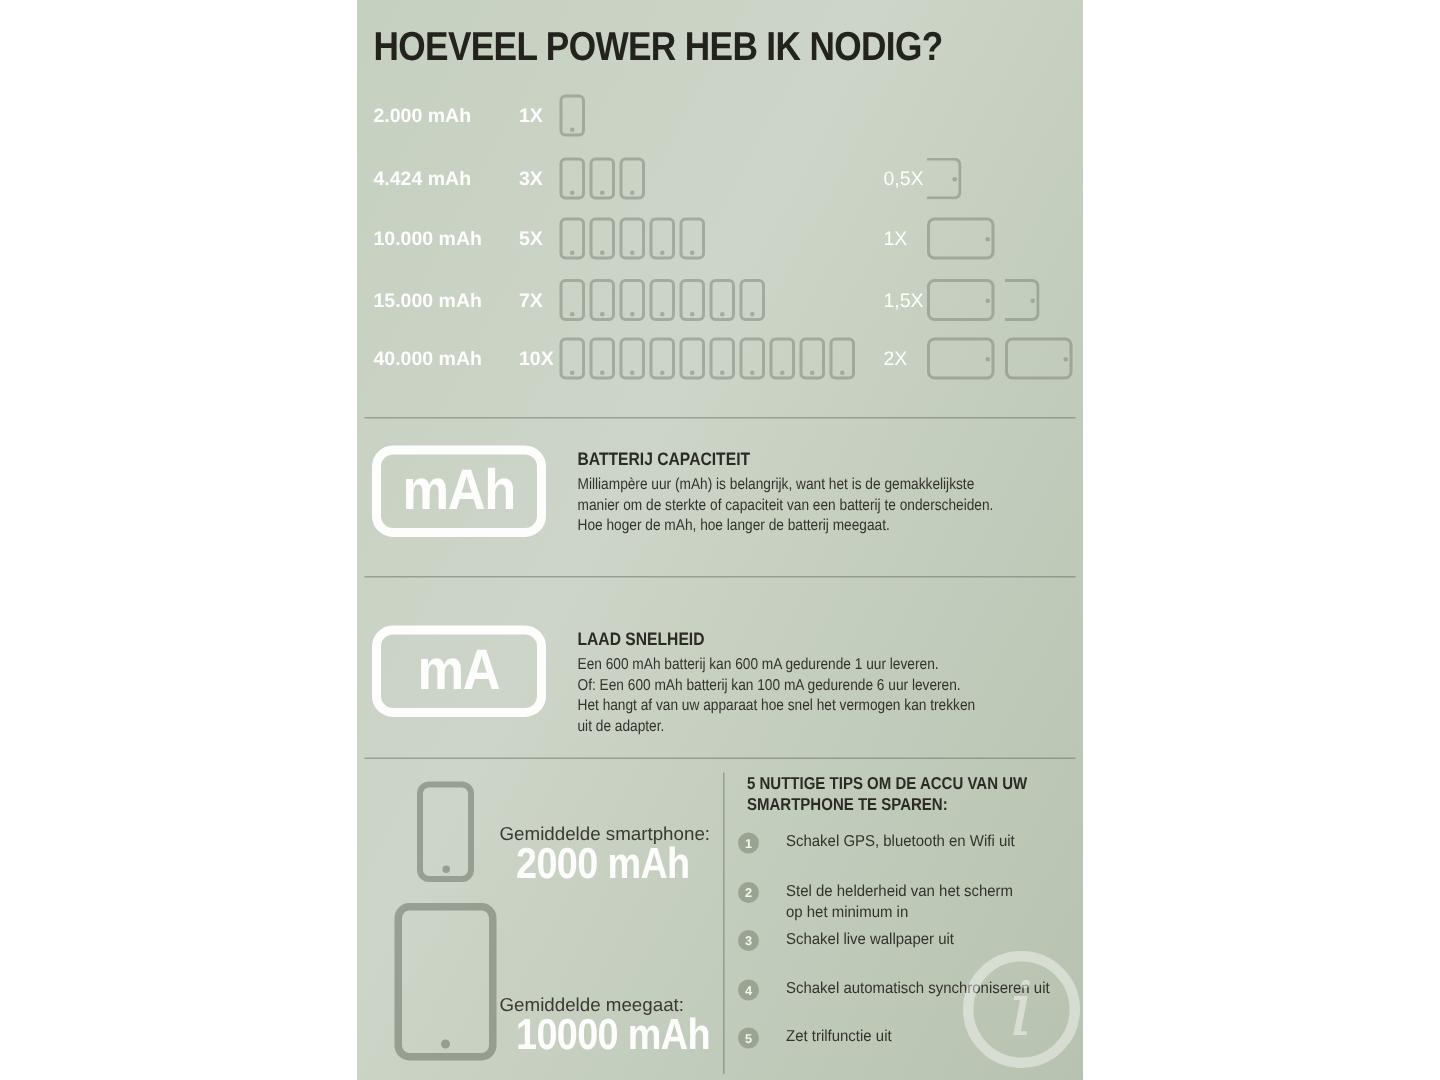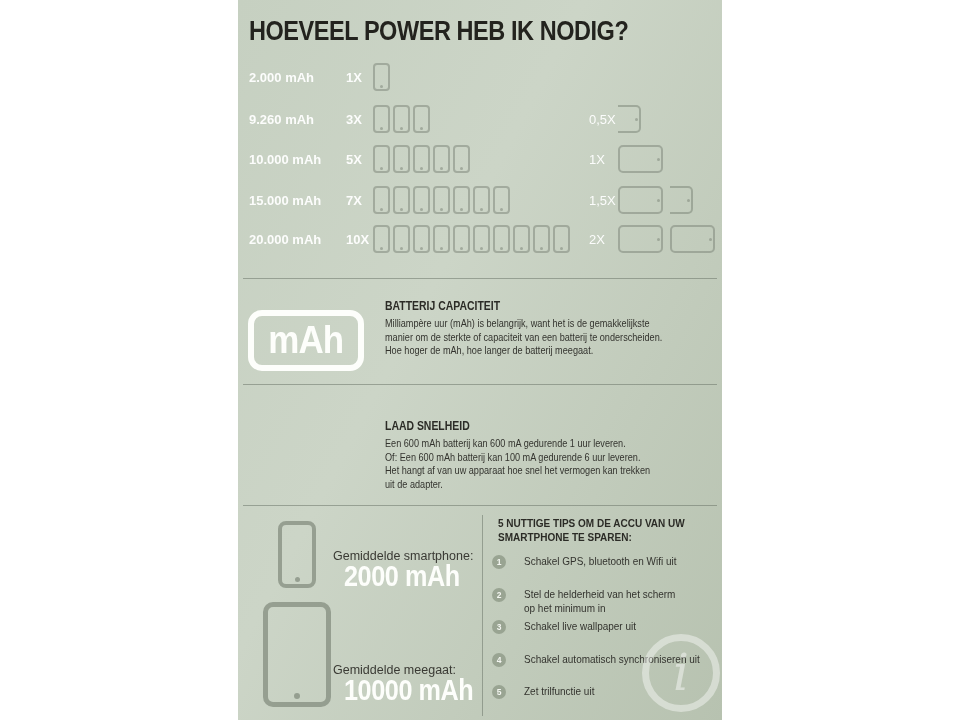--- a/index.html
+++ b/index.html
@@ -34,21 +34,21 @@
   .r1{top:62px}.r2{top:104px}.r3{top:144px}.r4{top:185px}.r5{top:224px}
   
   .hr{position:absolute;left:5px;right:5px;height:1px;background:rgba(100,110,97,.5);}
   .hr1{top:278px}.hr2{top:384px}.hr3{top:505px}
   .vr{position:absolute;left:244px;top:515px;bottom:4px;width:1px;background:rgba(100,110,97,.5);}
   
   .badge{position:absolute;left:10px;width:116px;height:61px;border:6px solid #fdfefb;border-radius:14px;
     box-sizing:border-box;color:#fdfefb;display:flex;align-items:center;justify-content:center;
     font-size:38px;font-weight:bold;letter-spacing:-1px;}
   .badge span{transform:scaleX(.92);}
-  .b1{top:310px}.b2{top:417px}
+  .b1{top:297px}.b2{top:417px}
   .sect-h{position:absolute;left:147px;font-size:12px;font-weight:bold;color:#2b2b26;white-space:nowrap;}
   .sh1{top:299px}.sh2{top:419px}
   .sect-b{position:absolute;left:147px;font-size:10.5px;line-height:13.5px;color:#33332e;white-space:pre;}
   .sb1{top:317px}.sb2{top:437px}
   
   .bigphone{position:absolute;left:40px;top:521px;width:38px;height:67px;border:4px solid rgba(121,130,117,.65);
     border-radius:8px;box-sizing:border-box;}
   .bigphone::after{content:'';position:absolute;bottom:2px;left:50%;margin-left:-2.5px;width:5px;height:5px;
     border-radius:50%;background:rgba(121,130,117,.65);}
   .bigtablet{position:absolute;left:25px;top:602px;width:68px;height:105px;border:5px solid rgba(121,130,117,.65);
@@ -84,21 +84,21 @@
   <div class="crow r1">
     <span class="cap">2.000 mAh</span>
     <span class="mult">1X</span>
     <span class="phones">
         <span class="phone"></span>
       </span>
     <span class="rmult"></span>
     <span class="tablets"></span>
   </div>
   <div class="crow r2">
-    <span class="cap">9.260 mAh</span>
+    <span class="cap">4.424 mAh</span>
     <span class="mult">3X</span>
     <span class="phones">
         <span class="phone"></span>
         <span class="phone"></span>
         <span class="phone"></span>
       </span>
     <span class="rmult">0,5X</span>
     <span class="tablets">
         <span class="half-tablet"></span>
       </span>
@@ -130,21 +130,21 @@
         <span class="phone"></span>
         <span class="phone"></span>
       </span>
     <span class="rmult">1,5X</span>
     <span class="tablets">
         <span class="tablet"></span>
         <span class="half-tablet"></span>
       </span>
   </div>
   <div class="crow r5">
-    <span class="cap">20.000 mAh</span>
+    <span class="cap">40.000 mAh</span>
     <span class="mult">10X</span>
     <span class="phones">
         <span class="phone"></span>
         <span class="phone"></span>
         <span class="phone"></span>
         <span class="phone"></span>
         <span class="phone"></span>
         <span class="phone"></span>
         <span class="phone"></span>
         <span class="phone"></span>
@@ -163,20 +163,23 @@
   <div class="badge b1">
       <span>mAh</span>
     </div>
   <div class="sect-h sh1 cond">BATTERIJ CAPACITEIT</div>
   <div class="sect-b sb1 cond">Milliampère uur (mAh) is belangrijk, want het is de gemakkelijkste
 manier om de sterkte of capaciteit van een batterij te onderscheiden.
 Hoe hoger de mAh, hoe langer de batterij meegaat.</div>
 
   <div class="hr hr2"></div>
 
+  <div class="badge b2">
+      <span>mA</span>
+    </div>
   <div class="sect-h sh2 cond">LAAD SNELHEID</div>
   <div class="sect-b sb2 cond">Een 600 mAh batterij kan 600 mA gedurende 1 uur leveren.
 Of: Een 600 mAh batterij kan 100 mA gedurende 6 uur leveren.
 Het hangt af van uw apparaat hoe snel het vermogen kan trekken
 uit de adapter.</div>
 
   <div class="hr hr3"></div>
 
   <div class="bigphone"></div>
   <div class="bigtablet"></div>

